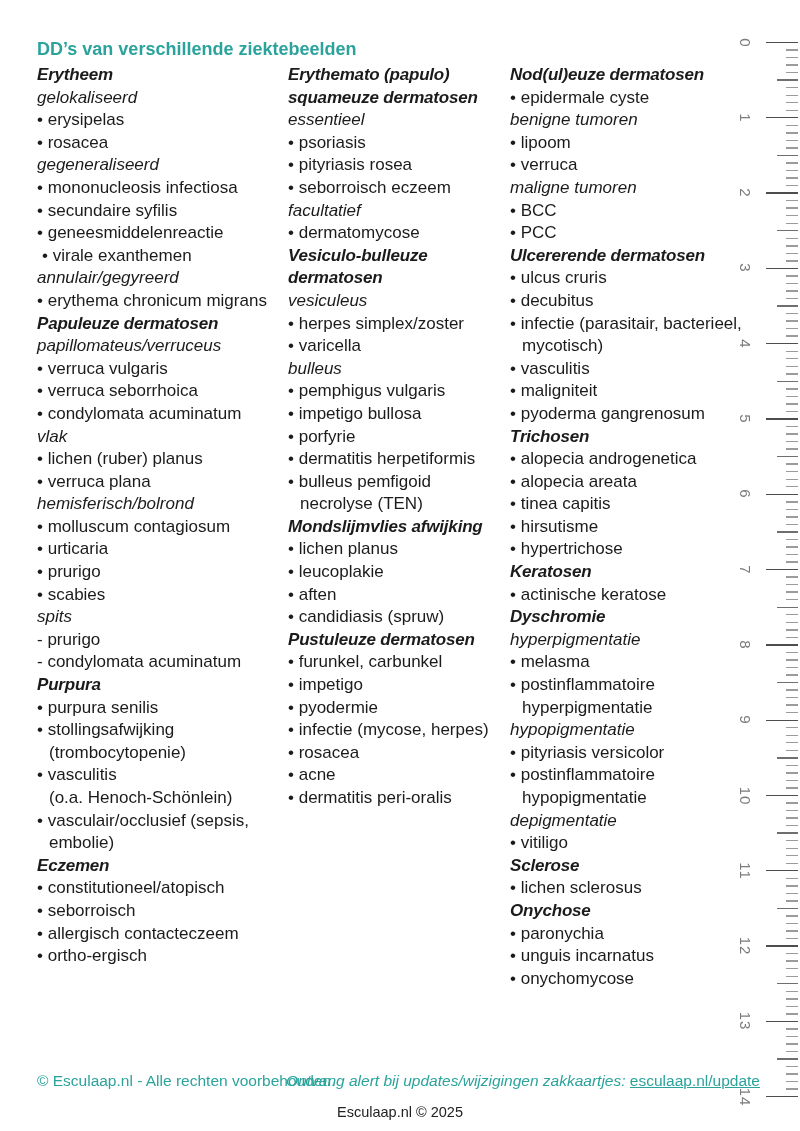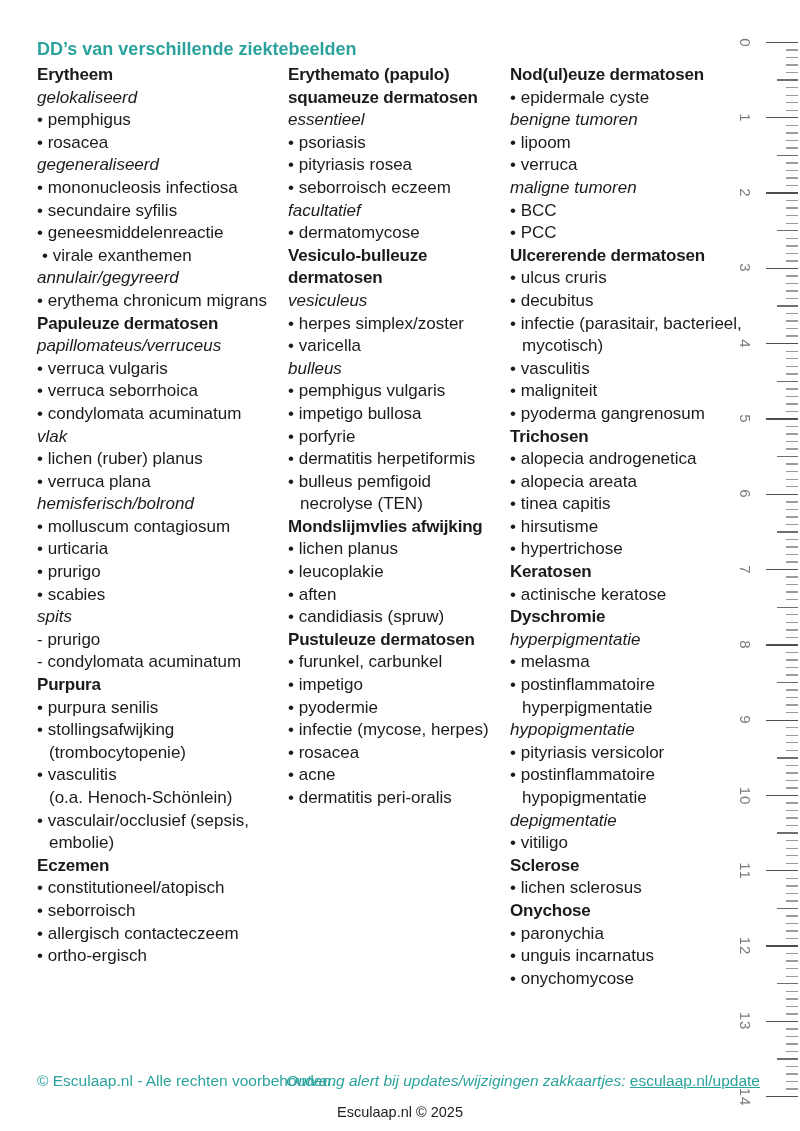--- a/index.html
+++ b/index.html
@@ -4,21 +4,21 @@
 <style>
   html,body{margin:0;padding:0;}
   body{font-family:"Liberation Sans","DejaVu Sans",sans-serif;background:#e8e8e8;}
   .page{position:relative;width:800px;height:1131px;background:#ffffff;overflow:hidden;margin:0 auto;}
   .title{position:absolute;left:37px;top:39px;font-size:18px;font-weight:bold;color:#2ba39c;white-space:nowrap;}
   .col{position:absolute;top:64px;}
   .col1{left:37px;width:250px;}
   .col2{left:288px;width:220px;}
   .col3{left:510px;width:238px;}
   .ln{line-height:22.6px;font-size:17px;color:#1b1b1b;white-space:nowrap;}
-  .ln.h{font-weight:bold;letter-spacing:-0.2px;}
+  .ln.h{font-weight:bold;letter-spacing:-0.2px;font-style:italic;}
   .ln.i{font-style:italic;}
   .ln.b::before{content:"\2022\00a0";}
   .ln.bi{padding-left:5px;}
   .ln.bi::before{content:"\2022\00a0";}
   .ln.d::before{content:"-\00a0";}
   .ln.c{padding-left:12px;}
   
   .ruler{position:absolute;top:0;left:0;width:800px;height:1131px;pointer-events:none;}
   .tick{position:absolute;background:#9b9b9b;height:1.4px;}
   .tick.cm{left:766px;width:32px;background:#4e4e4e;}
@@ -35,21 +35,21 @@
 </style>
 </head>
 <body>
 
 <div class="page">
   <div class="title">DD’s van verschillende ziektebeelden</div>
 
   <div class="col col1">
       <div class="ln h">Erytheem</div>
       <div class="ln i">gelokaliseerd</div>
-      <div class="ln b">pemphigus</div>
+      <div class="ln b">erysipelas</div>
       <div class="ln b">rosacea</div>
       <div class="ln i">gegeneraliseerd</div>
       <div class="ln b">mononucleosis infectiosa</div>
       <div class="ln b">secundaire syfilis</div>
       <div class="ln b">geneesmiddelenreactie</div>
       <div class="ln bi">virale exanthemen</div>
       <div class="ln i">annulair/gegyreerd</div>
       <div class="ln b">erythema chronicum migrans</div>
       <div class="ln h">Papuleuze dermatosen</div>
       <div class="ln i">papillomateus/verruceus</div>

